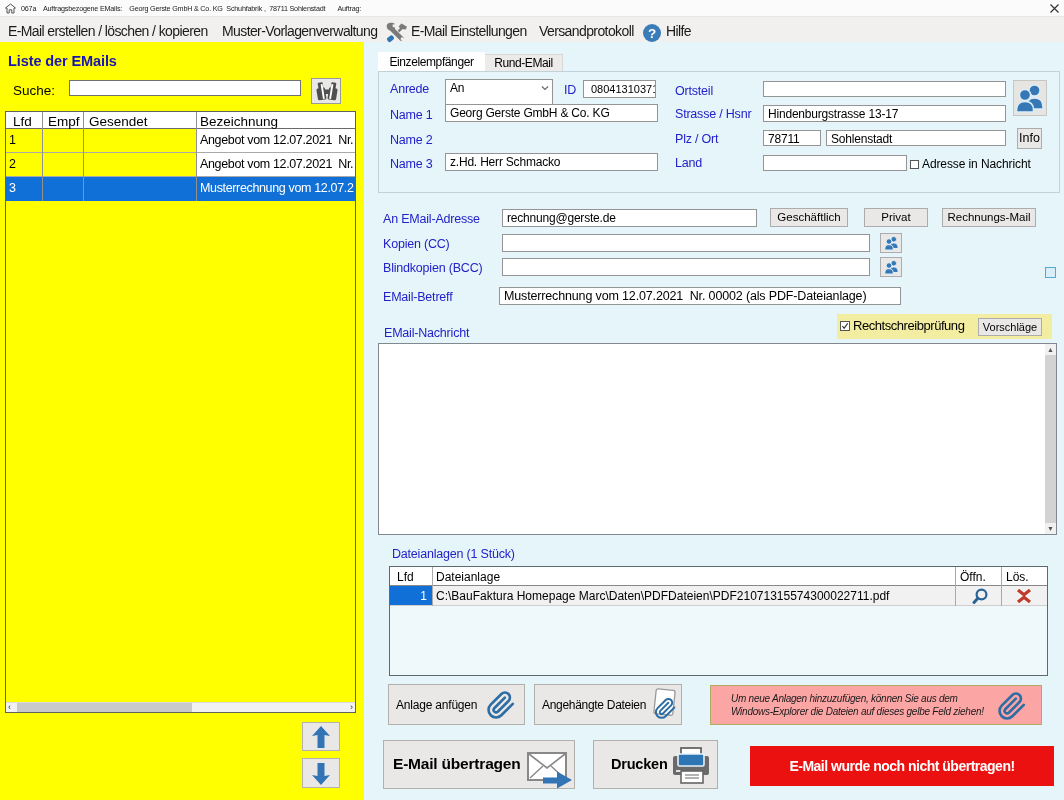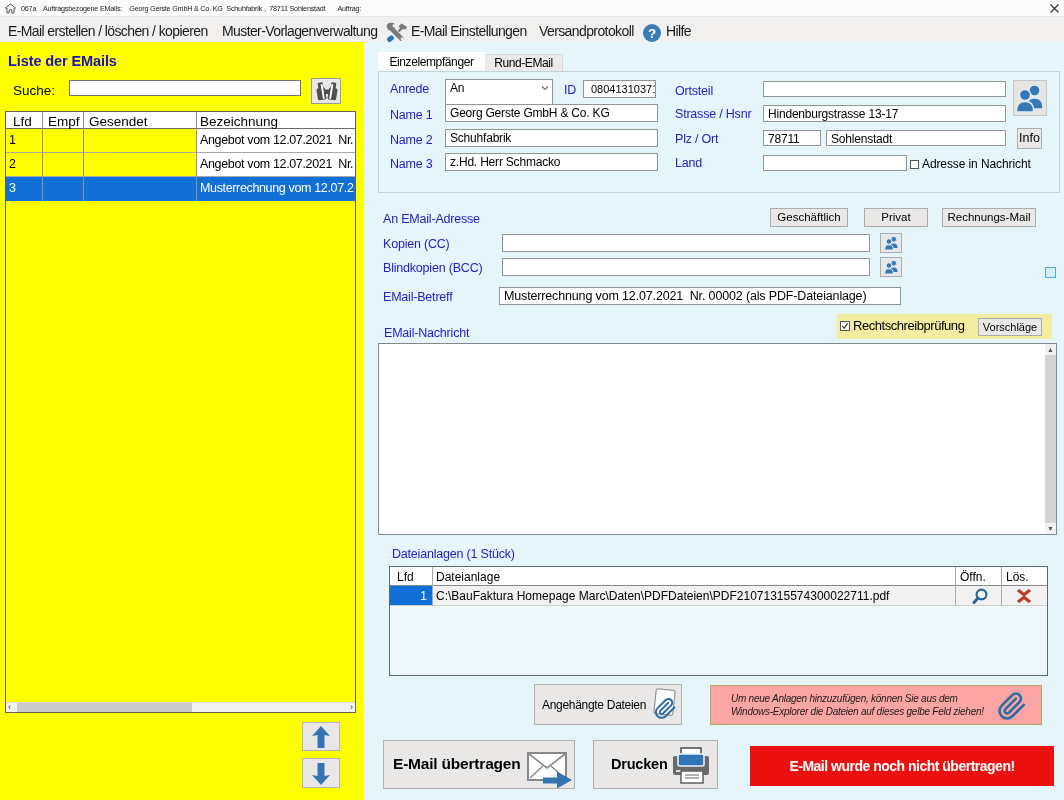--- a/index.html
+++ b/index.html
@@ -133,21 +133,20 @@
 
   <div class="lbl" style="left:390px; top:82px;">Anrede</div>
   <div class="inp" style="left:445px; top:79px; width:108px; height:29px;">An<svg style="position:absolute;right:3px;top:4px" width="8" height="8" viewBox="0 0 8 8">
         <path d="M1 2.5 L4 5.5 L7 2.5" stroke="#666" stroke-width="1.1" fill="none"></path>
       </svg></div>
   <div class="lbl" style="left:564px; top:83px;">ID</div>
   <div class="inp" style="left:583px; top:80px; width:73px; height:18px; padding:0 7px; font-size:11px; letter-spacing:0;">08041310371</div>
   <div class="lbl" style="left:390px; top:108px;">Name 1</div>
   <div class="inp" style="left:445px; top:104px; width:213px; height:18px;">Georg Gerste GmbH &amp; Co. KG</div>
   <div class="lbl" style="left:390px; top:133px;">Name 2</div>
-  <div class="inp" style="left:445px; top:129px; width:213px; height:18px;">Schuhfabrik</div>
   <div class="lbl" style="left:390px; top:157px;">Name 3</div>
   <div class="inp" style="left:445px; top:153px; width:213px; height:18px;">z.Hd. Herr Schmacko</div>
 
   <div class="lbl" style="left:675px; top:84px;">Ortsteil</div>
   <div class="inp" style="left:763px; top:81px; width:243px; height:16px;"></div>
   <div class="lbl" style="left:675px; top:107px;">Strasse / Hsnr</div>
   <div class="inp" style="left:763px; top:105px; width:243px; height:17px;">Hindenburgstrasse 13-17</div>
   <div class="lbl" style="left:675px; top:132px;">Plz / Ort</div>
   <div class="inp" style="left:763px; top:130px; width:58px; height:16px;">78711</div>
   <div class="inp" style="left:826px; top:130px; width:180px; height:16px;">Sohlenstadt</div>
@@ -164,20 +163,21 @@
       </g>
       <g fill="#3578B5" stroke="#DCEDF7" stroke-width="1.5">
         <circle cx="11" cy="13" r="5.6"></circle>
         <path d="M2.5 30 C2.5 22.5 5 19.5 11 19.5 C17 19.5 19.5 22.5 19.5 28 L19.5 30 Z"></path>
       </g>
     </svg>
   </div>
   <div class="btn" style="left:1017px; top:128px; width:25px; height:21px; font-size:12.5px; line-height:19px;">Info</div>
 
   <div class="lbl" style="left:383px; top:212px;">An EMail-Adresse</div>
+  <div class="inp" style="left:502px; top:209px; width:255px; height:18px;">rechnung@gerste.de</div>
   <div class="btn" style="left:770px; top:208px; width:78px; height:19px; line-height:17px;">Geschäftlich</div>
   <div class="btn" style="left:864px; top:208px; width:64px; height:19px; line-height:17px;">Privat</div>
   <div class="btn" style="left:942px; top:208px; width:94px; height:19px; line-height:17px;">Rechnungs-Mail</div>
 
   <div class="lbl" style="left:383px; top:237px;">Kopien (CC)</div>
   <div class="inp" style="left:502px; top:234px; width:368px; height:18px;"></div>
   <div class="btn" style="left:880px; top:233px; width:22px; height:20px;">
     <svg width="17" height="16" viewBox="0 0 32 32" style="margin-top:1px">
       <g fill="#3578B5" stroke="#E8F2F8" stroke-width="1.8">
         <circle cx="20.5" cy="8.5" r="5.6"></circle>
@@ -239,20 +239,26 @@
         </svg>
       <svg style="position:absolute;left:626px;top:3px" width="16" height="14" viewBox="0 0 16 14">
           <path d="M2 1 L8 5.8 L14 1 M2 13 L8 8.2 L14 13" stroke="#BE3B2B" stroke-width="3.2" fill="none"></path>
         </svg>
     </div>
     <div class="vline" style="left:42px;top:0;height:39px;background:#aaa;"></div>
     <div class="vline" style="left:565px;top:0;height:39px;background:#aaa;"></div>
     <div class="vline" style="left:611px;top:0;height:39px;background:#aaa;"></div>
   </div>
 
+  <div class="bigbtn" style="left:388px; top:684px; width:137px; height:41px;">
+    <span style="position:absolute;left:7px;top:13px;font-size:12px;letter-spacing:-0.2px;">Anlage anfügen</span>
+    <svg style="position:absolute;left:97px;top:5px" width="30" height="30" viewBox="0 0 24 24">
+      <path class="clip" d="M21.44 11.05 L12.25 20.24 A6 6 0 0 1 3.76 11.76 L12.33 3.18 A4 4 0 0 1 17.99 8.84 L9.41 17.41 A2 2 0 0 1 6.59 14.59 L15.07 6.1"></path>
+    </svg>
+  </div>
   <div class="bigbtn" style="left:534px; top:684px; width:148px; height:41px;">
     <span style="position:absolute;left:7px;top:13px;font-size:12px;letter-spacing:-0.3px;">Angehängte Dateien</span>
     <svg style="position:absolute;left:110px;top:3px" width="38" height="35" viewBox="0 0 38 35">
       <rect x="10" y="1.5" width="19" height="25" rx="2" fill="#fff" stroke="#999" stroke-width="1.3" transform="rotate(6 19 14)"></rect>
       <g transform="translate(9,9) scale(0.95)">
         <path class="clip" d="M21.44 11.05 L12.25 20.24 A6 6 0 0 1 3.76 11.76 L12.33 3.18 A4 4 0 0 1 17.99 8.84 L9.41 17.41 A2 2 0 0 1 6.59 14.59 L15.07 6.1"></path>
       </g>
     </svg>
   </div>
   <div class="abs" id="infobox">

